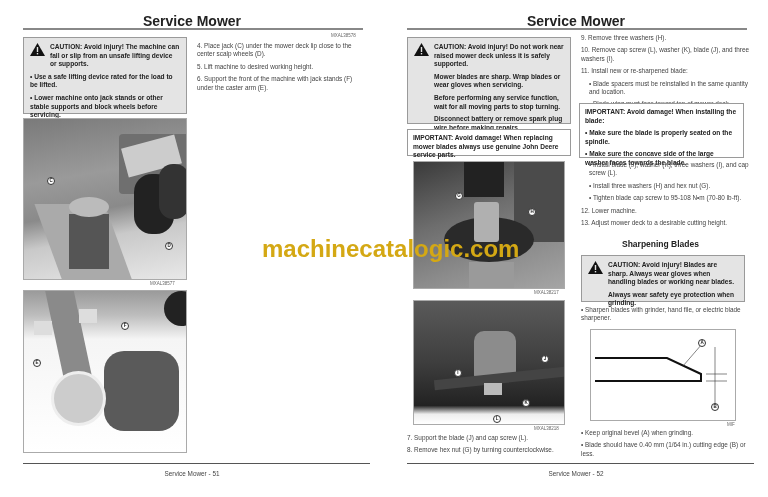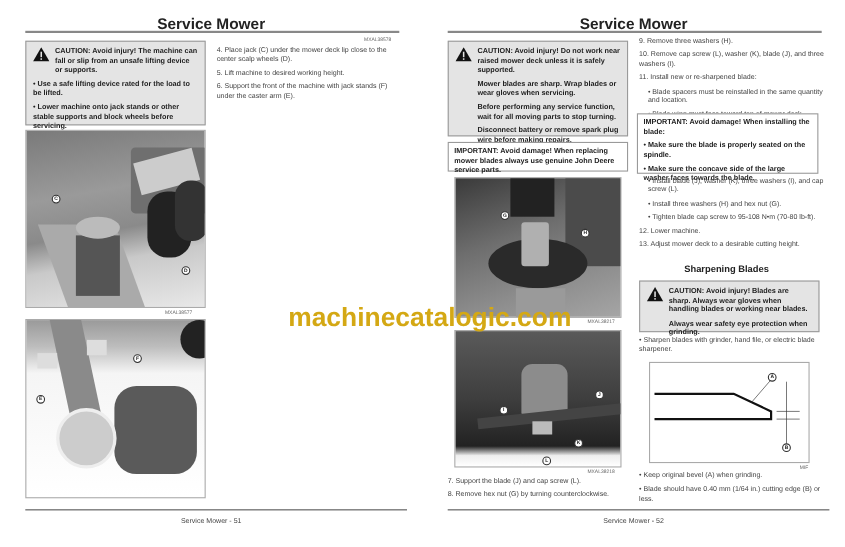--- a/index.html
+++ b/index.html
@@ -35,21 +35,21 @@
   .photo { position: absolute; border: 1px solid #aaa; overflow: hidden; }
   .callout { position: absolute; width: 8px; height: 8px; border-radius: 50%; background: #fff;
              border: 1px solid #333; font-size: 4.5px; font-weight: bold; text-align: center; line-height: 6px; color: #222; }
 
   .footer-rule { position: absolute; top: 463px; left: 23px; width: 347px; height: 1px; background: #555; }
   .footer { position: absolute; top: 470px; left: 0; width: 384px; text-align: center; font-size: 6.4px; color: #444; }
 
   .section-head { position: absolute; font-weight: bold; font-size: 8.5px; color: #222; }
 
   .watermark { position: absolute; top: 235px; left: 262px; font-size: 24px; font-weight: bold;
-               color: #d4a814; letter-spacing: 0px; margin-top: 40px; }
+               color: #d4a814; letter-spacing: 0px; }
 </style>
 </head>
 <body>
 
 <div class="page left">
   <div class="title">Service Mower</div>
   <div class="title-rule"></div>
 
   <div class="caution" style="top:37px; left:23px; width:164px; height:77px;">
     <svg class="warn-icon" viewBox="0 0 15 13">

